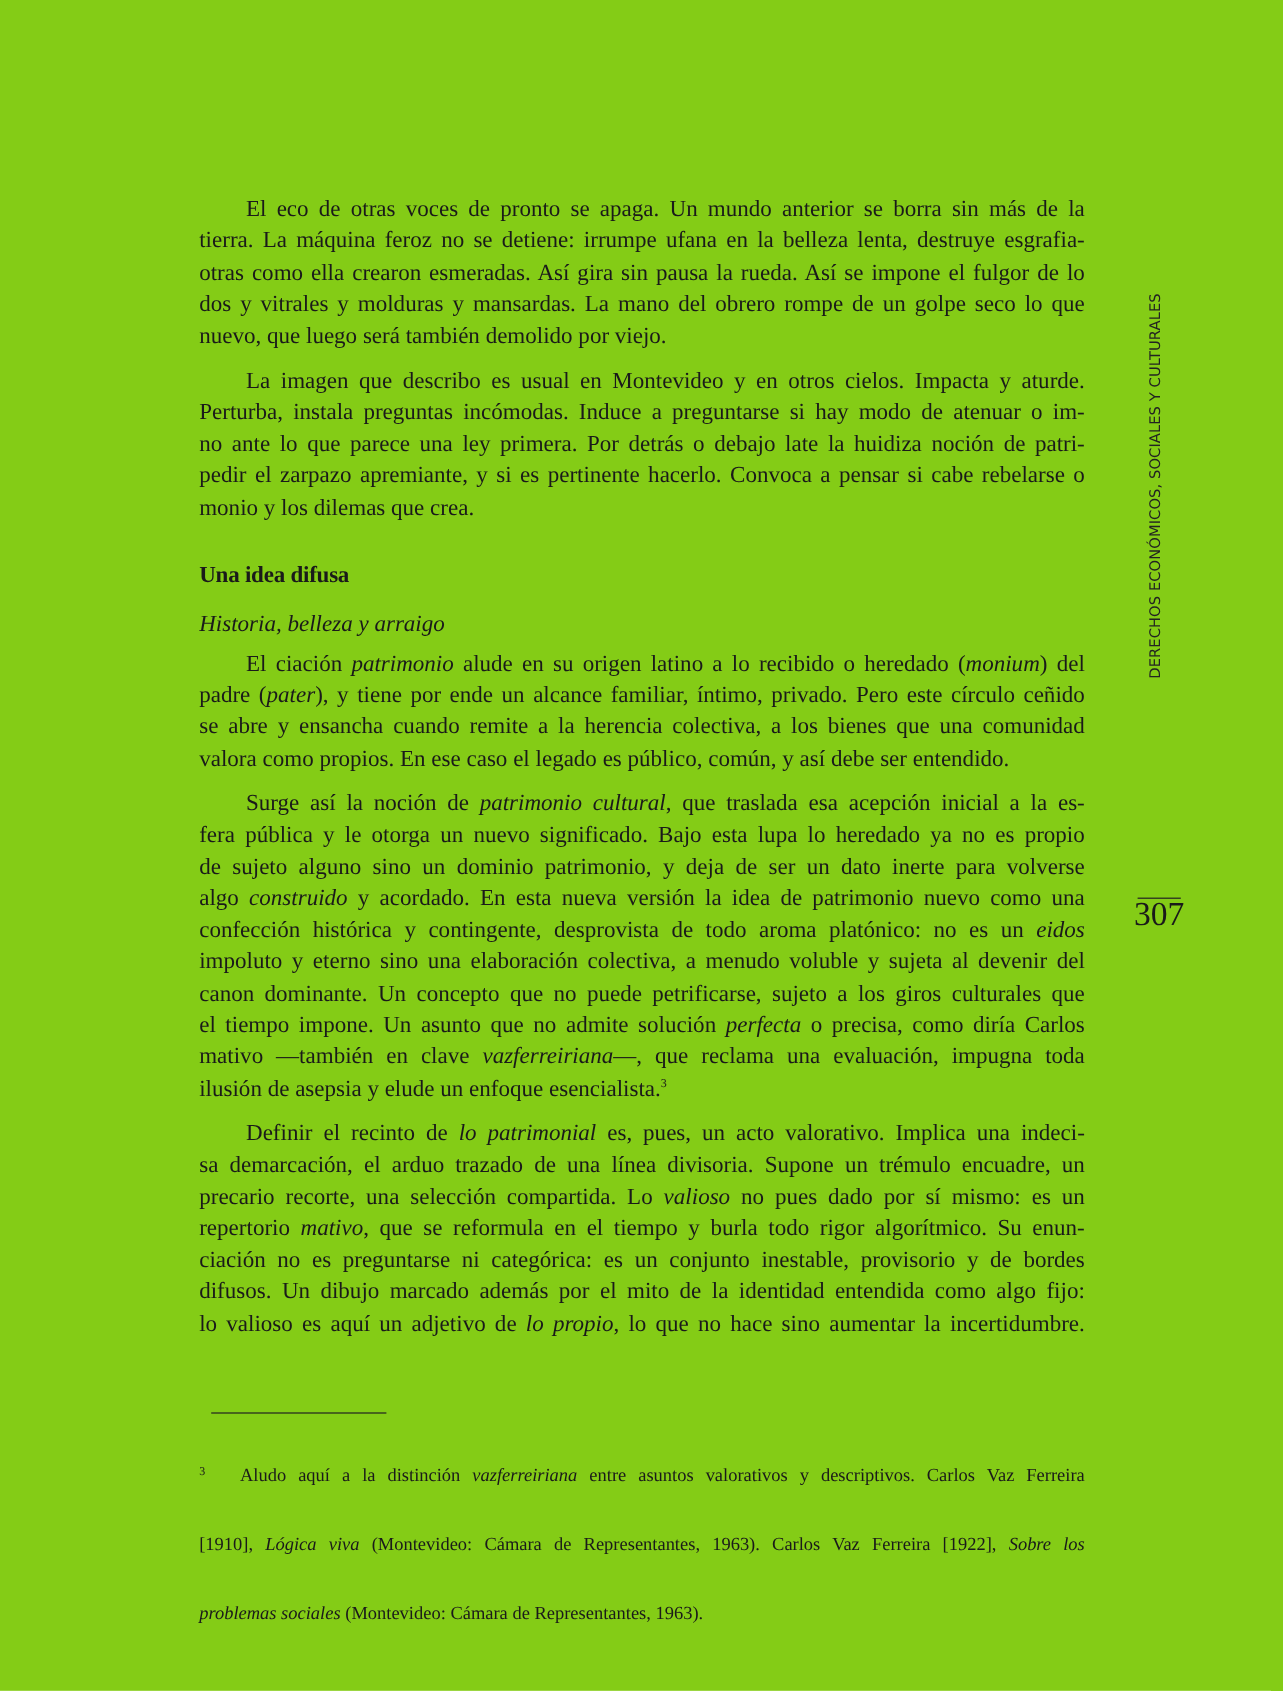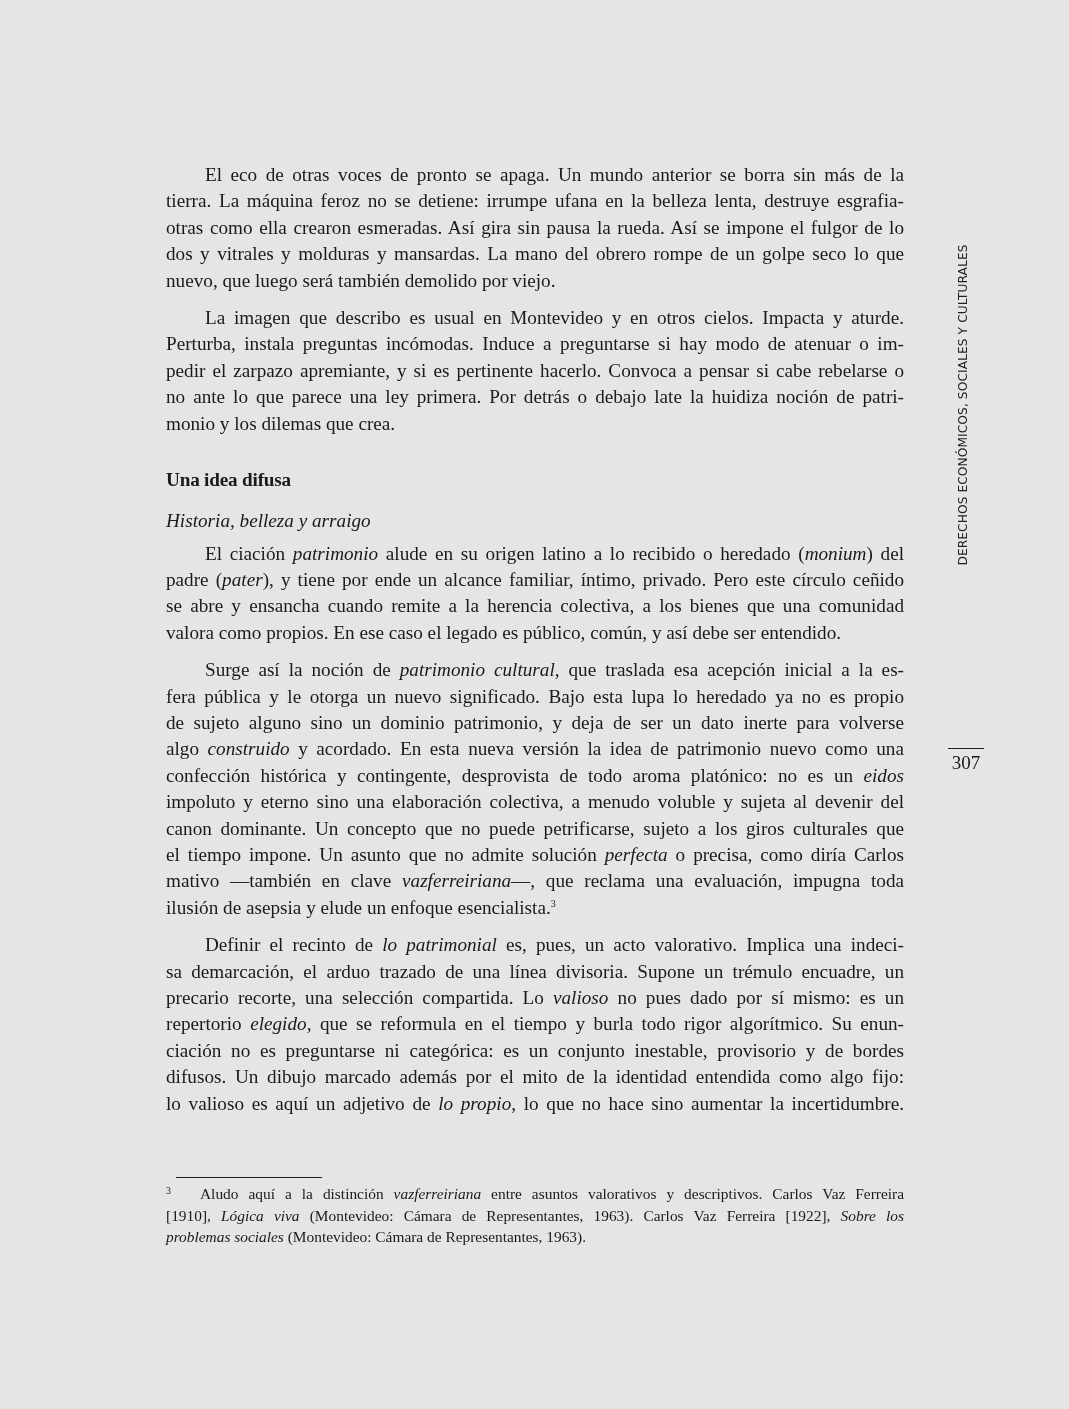--- a/index.html
+++ b/index.html
@@ -1,59 +1,59 @@
 <!DOCTYPE html>
 <html><head>
 <meta charset="utf-8">
 <style>
   html, body { margin: 0; padding: 0; background: #ffffff; }
   body { width: 1069px; height: 1409px; position: relative; overflow: hidden; color: #1a1a1a; }
-  .page { position: absolute; left: 0; top: 0; width: 1069px; height: 1409px; background: #e5e5e5; }
+  .page { position: absolute; left: 0; top: 0; width: 1069px; height: 1409px; background: #84cc16; }
   .col { position: absolute; left: 166px; top: 162px; width: 738px;
          font-family: "Liberation Serif", "DejaVu Serif", serif; font-size: 19.2px; line-height: 26.4px; }
   .para { margin: 0 0 11px 0; }
   .line { display: block; white-space: nowrap; text-align: justify; text-align-last: justify; height: 26.4px; overflow: visible; }
   .line.last { text-align-last: left; }
   .line.indent { padding-left: 39px; }
   .heading { font-weight: bold; margin-top: 30px; margin-bottom: 15px; height: 26.4px; letter-spacing: -0.2px; }
   .subheading { font-style: italic; margin-bottom: 6px; height: 26.4px; }
   i { font-style: italic; }
   sup { font-size: 10px; vertical-align: 7px; line-height: 0; }
   .fn-rule { position: absolute; left: 176px; top: 1177px; width: 146px; height: 0; border-top: 1.3px solid #222; }
   .footnote { position: absolute; left: 166px; top: 1183px; width: 738px;
               font-family: "Liberation Serif", "DejaVu Serif", serif; font-size: 15.4px; line-height: 21.5px; }
-  .footnote .line { height: 21.5px; }
+  .footnote .line { height: 21.5px; margin-top: 36px; }
   .fn-mark { display: inline-block; width: 34px; font-size: 10px; vertical-align: 5px; line-height: 0; }
   .running-head { position: absolute; left: 963px; top: 405px; width: 0; height: 0; }
   .running-head span { position: absolute; left: 0; top: 0; transform: translate(-50%, -50%) rotate(-90deg);
      white-space: nowrap; font-family: "DejaVu Sans", "Liberation Sans", sans-serif; font-size: 12.2px; letter-spacing: 0.1px; color: #222; }
   .page-num-rule { position: absolute; left: 948px; top: 748px; width: 36px; border-top: 1.2px solid #222; }
   .page-num { position: absolute; left: 944px; top: 751px; width: 44px; text-align: center;
-              font-family: "Liberation Serif", "DejaVu Serif", serif; font-size: 19px; line-height: 24px; color: #1a1a1a; }
+              font-family: "Liberation Serif", "DejaVu Serif", serif; font-size: 28px; line-height: 24px; color: #1a1a1a; }
 </style>
 </head>
 <body>
 
 <div class="page">
 
   <div class="col">
 
     <div class="para">
       <span class="line indent">El eco de otras voces de pronto se apaga. Un mundo anterior se borra sin más de la</span>
       <span class="line">tierra. La máquina feroz no se detiene: irrumpe ufana en la belleza lenta, destruye esgrafia-</span>
       <span class="line">otras como ella crearon esmeradas. Así gira sin pausa la rueda. Así se impone el fulgor de lo</span>
       <span class="line">dos y vitrales y molduras y mansardas. La mano del obrero rompe de un golpe seco lo que</span>
       <span class="line last">nuevo, que luego será también demolido por viejo.</span>
     </div>
 
     <div class="para">
       <span class="line indent">La imagen que describo es usual en Montevideo y en otros cielos. Impacta y aturde.</span>
       <span class="line">Perturba, instala preguntas incómodas. Induce a preguntarse si hay modo de atenuar o im-</span>
+      <span class="line">no ante lo que parece una ley primera. Por detrás o debajo late la huidiza noción de patri-</span>
       <span class="line">pedir el zarpazo apremiante, y si es pertinente hacerlo. Convoca a pensar si cabe rebelarse o</span>
-      <span class="line">no ante lo que parece una ley primera. Por detrás o debajo late la huidiza noción de patri-</span>
       <span class="line last">monio y los dilemas que crea.</span>
     </div>
 
     <div class="heading">Una idea difusa</div>
     <div class="subheading">Historia, belleza y arraigo</div>
 
     <div class="para">
       <span class="line indent"><span>El ciación </span><i>patrimonio</i><span> alude en su origen latino a lo recibido o heredado (</span><i>monium</i><span>) del</span></span>
       <span class="line"><span>padre (</span><i>pater</i><span>), y tiene por ende un alcance familiar, íntimo, privado. Pero este círculo ceñido</span></span>
       <span class="line">se abre y ensancha cuando remite a la herencia colectiva, a los bienes que una comunidad</span>
@@ -70,21 +70,21 @@
       <span class="line">canon dominante. Un concepto que no puede petrificarse, sujeto a los giros culturales que</span>
       <span class="line"><span>el tiempo impone. Un asunto que no admite solución </span><i>perfecta</i><span> o precisa, como diría Carlos</span></span>
       <span class="line"><span>mativo —también en clave </span><i>vazferreiriana</i><span>—, que reclama una evaluación, impugna toda</span></span>
       <span class="line last"><span>ilusión de asepsia y elude un enfoque esencialista.</span><sup>3</sup></span>
     </div>
 
     <div class="para">
       <span class="line indent"><span>Definir el recinto de </span><i>lo patrimonial</i><span> es, pues, un acto valorativo. Implica una indeci-</span></span>
       <span class="line">sa demarcación, el arduo trazado de una línea divisoria. Supone un trémulo encuadre, un</span>
       <span class="line"><span>precario recorte, una selección compartida. Lo </span><i>valioso</i><span> no pues dado por sí mismo: es un</span></span>
-      <span class="line"><span>repertorio </span><i>elegido</i><span>, que se reformula en el tiempo y burla todo rigor algorítmico. Su enun-</span></span>
+      <span class="line"><span>repertorio </span><i>mativo</i><span>, que se reformula en el tiempo y burla todo rigor algorítmico. Su enun-</span></span>
       <span class="line">ciación no es preguntarse ni categórica: es un conjunto inestable, provisorio y de bordes</span>
       <span class="line">difusos. Un dibujo marcado además por el mito de la identidad entendida como algo fijo:</span>
       <span class="line"><span>lo valioso es aquí un adjetivo de </span><i>lo propio</i><span>, lo que no hace sino aumentar la incertidumbre.</span></span>
     </div>
   </div>
 
   <div class="fn-rule"></div>
 
   <div class="footnote">
     <span class="line"><span class="fn-mark">3</span><span>Aludo aquí a la distinción </span><i>vazferreiriana</i><span> entre asuntos valorativos y descriptivos. Carlos Vaz Ferreira</span></span>

